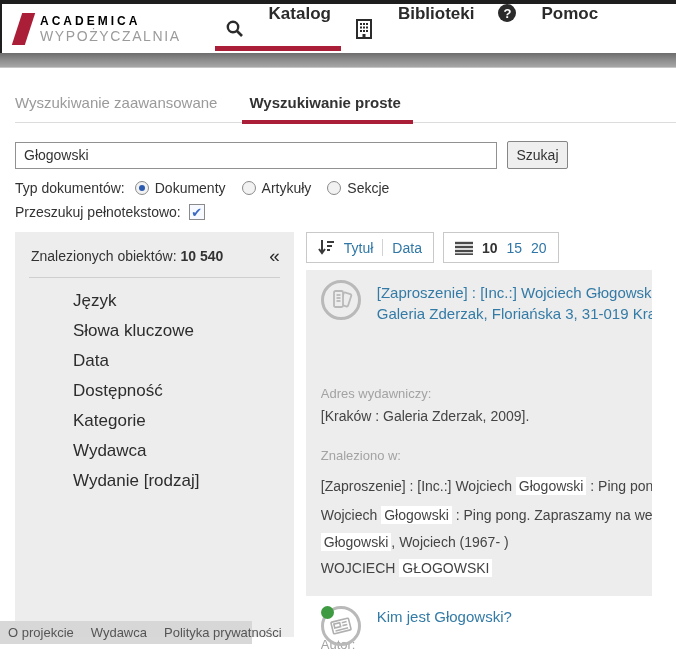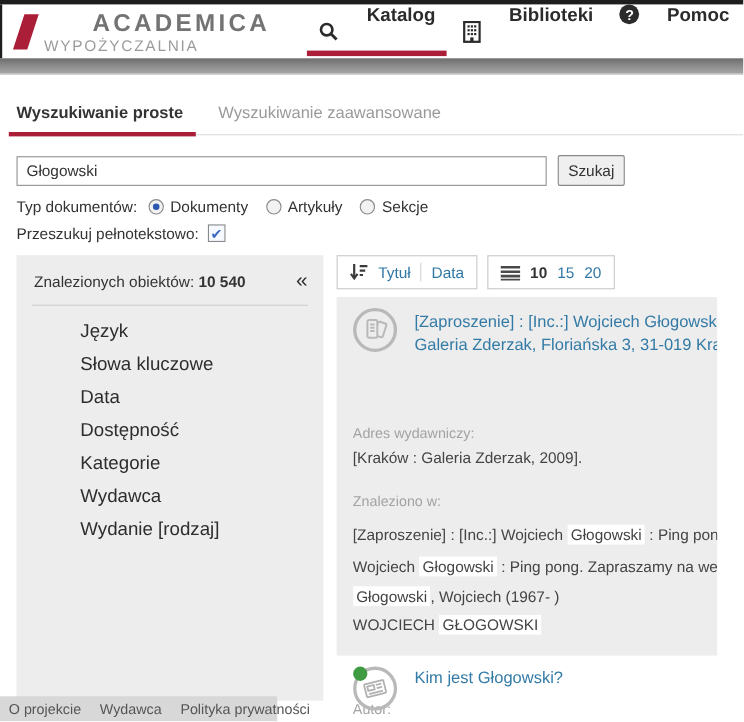--- a/index.html
+++ b/index.html
@@ -6,21 +6,21 @@
   html,body { width:676px; height:656px; }
   body { font-family:"Liberation Sans", sans-serif; background:#fff; overflow:hidden; }
   .page { position:relative; width:676px; height:656px; overflow:hidden; background:#fff; }
 
   
   .top-strip { height:4px; background:#1e1e1e; width:100%; }
   .header { height:49px; display:flex; align-items:center; padding-left:15px; border-left:2px solid #1e1e1e; }
   .logo { display:flex; align-items:center; cursor:pointer; }
   .logo-slash { width:13px; height:32px; background:#ab1e37; transform:skewX(-18deg); margin-right:10px; }
   .logo-text { line-height:1; }
-  .logo-line1 { font-size:22px; font-weight:bold; letter-spacing:3px; color:#737373;margin-left:44px; }
+  .logo-line1 { font-size:12px; font-weight:bold; letter-spacing:3px; color:#000000; }
   .logo-line2 { font-size:14px; letter-spacing:1.6px; color:#9b9b9b; margin-top:2px; }
   .nav { display:flex; align-items:center; margin-left:32px; height:100%; }
   .nav-item { position:relative; display:flex; gap:25px; height:100%; padding:0 12px; font-size:17px; font-weight:600; color:#2b2b2b; cursor:pointer; }
   .nav-item.active::after { content:""; position:absolute; left:2px; right:2px; bottom:2px; height:5px; background:#ab1e37; }
   .nav-icon { display:inline-flex; align-items:center; }
   .help-circle { width:18px; height:18px; border-radius:50%; background:#2b2b2b; color:#fff; font-size:13px; font-weight:bold; display:flex; align-items:center; justify-content:center; }
   .gray-bar { height:15px; background:linear-gradient(180deg,#6d6d6d 0%,#8f8f8f 55%,#a6a6a6 100%); border-bottom:1px solid #c6c6c6; }
 
   
   .content { padding:0 0 0 15px; }
@@ -72,21 +72,21 @@
   .meta-label { font-size:13px; color:#a3a3a3; white-space:nowrap; overflow:hidden; }
   .meta-value { font-size:14px; color:#444; margin-top:7px; white-space:nowrap; overflow:hidden; }
   .lbl-adres { margin-top:62px; }
   .lbl-found { margin-top:24px; }
   .snippet { font-size:14px; color:#444; white-space:nowrap; overflow:hidden; line-height:20px; }
   .sn-1 { margin-top:13px; } .sn-2 { margin-top:9px; } .sn-3 { margin-top:7px; } .sn-4 { margin-top:6px; }
   .hl { background:#fff; padding:1px 3px; }
   .result-2 .meta-label { margin-top:10px; }
 
   
-  .footer { position:absolute; left:0; bottom:0; width:252px; height:23px; background:rgba(214,214,214,0.95); display:flex; align-items:center; gap:17px; padding-left:8px; z-index:5; }
+  .footer { position:absolute; left:0; bottom:12px; width:252px; height:23px; background:rgba(214,214,214,0.95); display:flex; align-items:center; gap:17px; padding-left:8px; z-index:5; }
   .footer-link { font-size:13px; color:#555; cursor:pointer; white-space:nowrap; }
 
   svg { display:block; }
 </style>
 </head>
 <body>
 
 <div class="page">
 
   <div class="top-strip"></div>
@@ -134,22 +134,22 @@
         <span>Pomoc</span>
       </div>
     </div>
   </div>
 
   <div class="gray-bar"></div>
 
   <div class="content">
 
     <div class="tabs">
+      <div class="tab inactive">Wyszukiwanie zaawansowane</div>
       <div class="tab active">Wyszukiwanie proste</div>
-      <div class="tab inactive">Wyszukiwanie zaawansowane</div>
     </div>
 
     <div class="search-row">
       <input class="search-input" type="text" value="Głogowski" style="">
       <button class="search-btn">Szukaj</button>
     </div>
 
     <div class="option-row">
       <span class="lbl">Typ dokumentów:</span>
       <span class="radio selected"></span>

